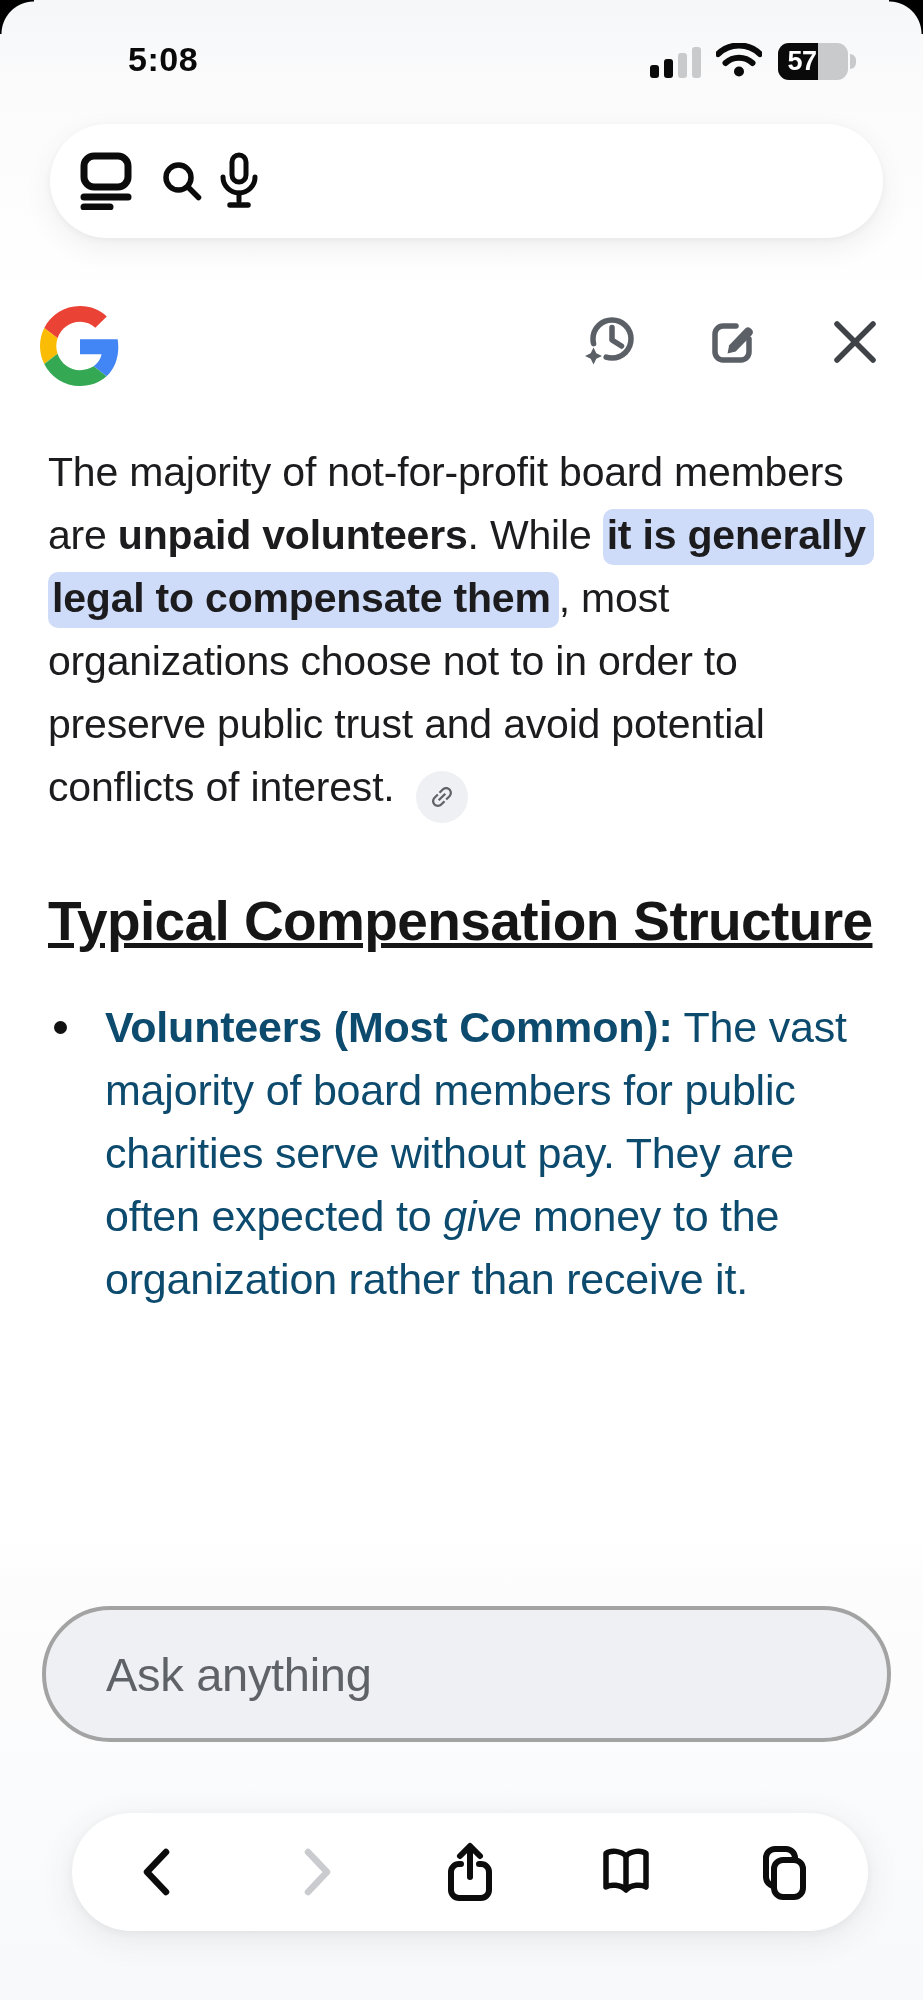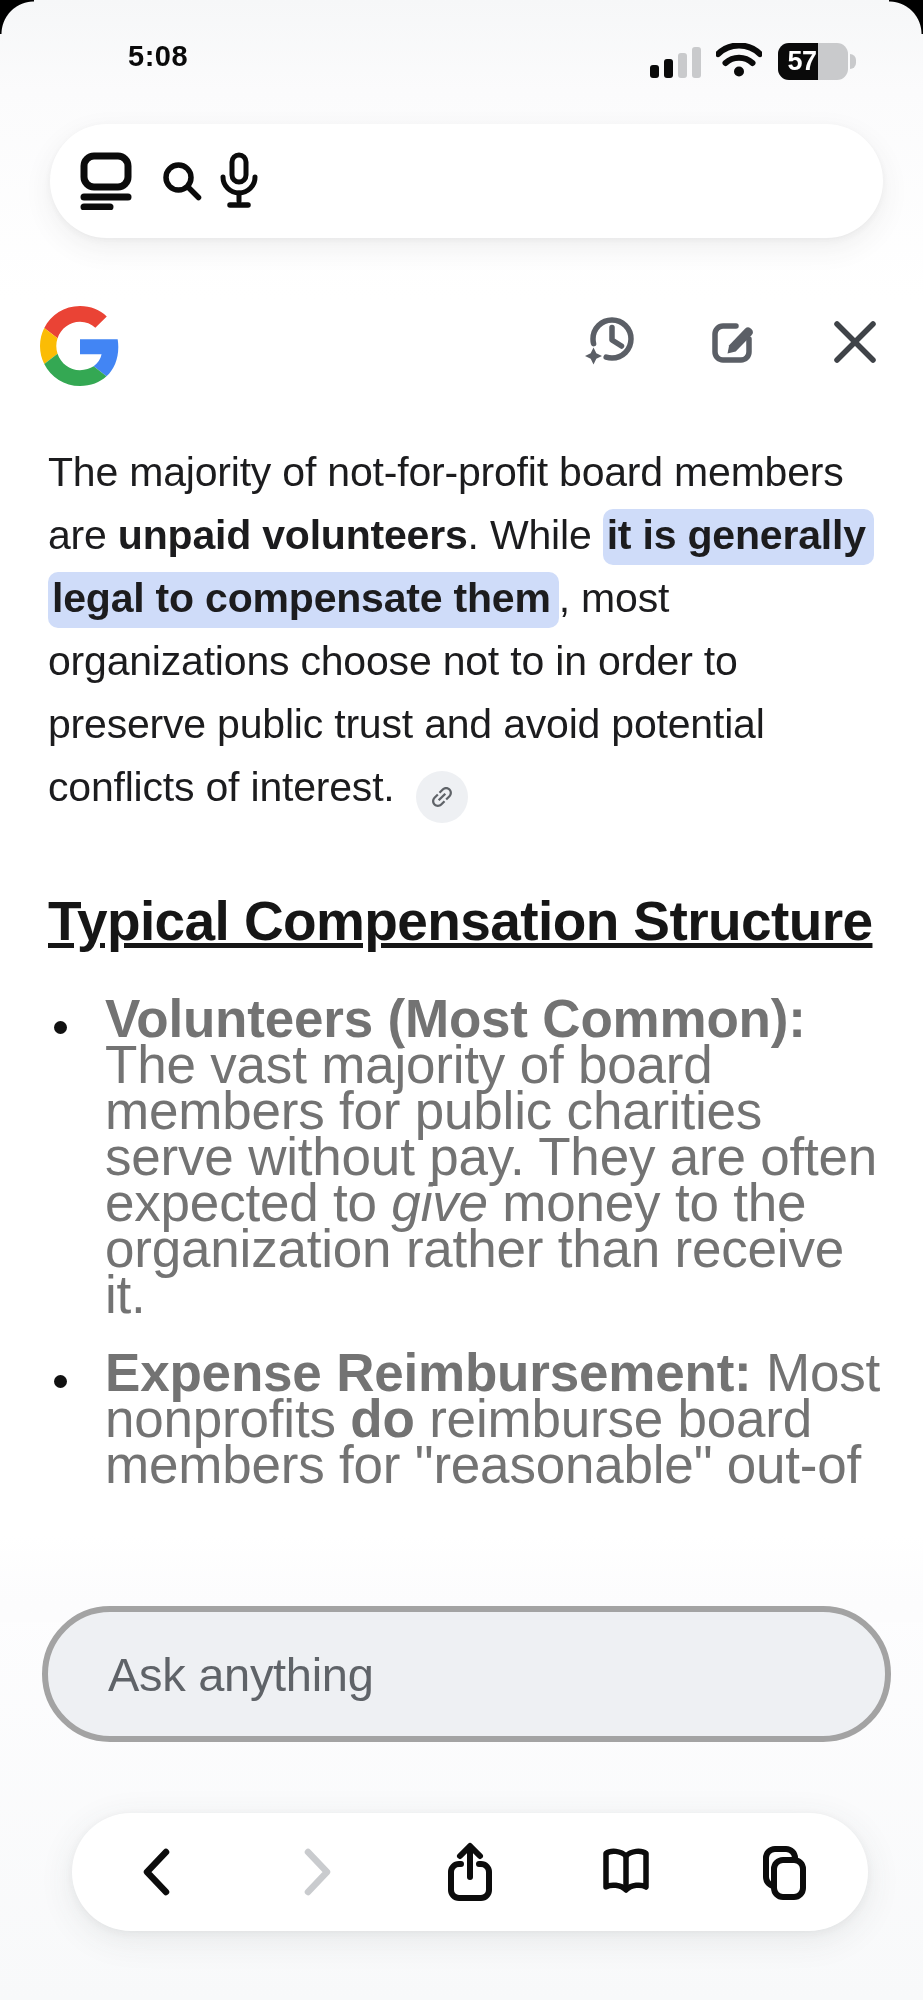--- a/index.html
+++ b/index.html
@@ -10,21 +10,21 @@
     background:linear-gradient(180deg,#f6f7f8 0%,#fbfbfc 90px,#ffffff 300px,#ffffff 86%,#f8f9fa 100%);
     color:#1f1f1f;
   }
   
   .corner { position:absolute; width:34px; height:34px; top:0; z-index:50; }
   .corner.tl { left:0;  background:radial-gradient(circle 34px at 34px 34px, rgba(0,0,0,0) 32px, #000 33px); }
   .corner.tr { right:0; background:radial-gradient(circle 34px at 0 34px,   rgba(0,0,0,0) 32px, #000 33px); }
 
   
   .statusbar { position:absolute; top:38px; left:0; width:923px; height:48px; }
-  .time { position:absolute; left:128px; top:2px; font-size:29px; font-weight:700; letter-spacing:.5px; color:#0a0a0a; }
+  .time { position:absolute; left:128px; top:2px; font-size:34px; font-weight:700; letter-spacing:.5px; color:#0a0a0a; }
   .sigwrap { position:absolute; left:650px; top:8px; display:flex; align-items:flex-end; gap:5px; height:32px; }
   .bar { width:9px; border-radius:3px; background:#0a0a0a; }
   .bar.b1{height:13px} .bar.b2{height:19px} .bar.b3{height:25px;background:#c9cacc} .bar.b4{height:31px;background:#c9cacc}
   .wifi { position:absolute; left:716px; top:5px; }
   .battery { position:absolute; left:778px; top:5px; width:78px; height:37px; }
   .batt-body { position:absolute; left:0; top:0; width:70px; height:37px; border-radius:11px; background:#c9cacc; overflow:hidden; }
   .batt-fill { position:absolute; left:0; top:0; height:100%; width:57%; background:#0a0a0a; }
   .batt-num { position:absolute; left:0; top:0; width:48px; height:37px; display:flex; align-items:center; justify-content:center;
               color:#fff; font-size:27px; font-weight:700; letter-spacing:-.5px; }
   .batt-nub { position:absolute; right:0; top:11px; width:6px; height:15px; border-radius:0 6px 6px 0; background:#c9cacc; }
@@ -47,34 +47,34 @@
   
   .content { position:absolute; left:48px; top:441px; width:836px; }
   .para { font-size:41px; line-height:63px; letter-spacing:-.2px; color:#1c1c1e; }
   .para b { font-weight:700; }
   .hl { background:#cfdcf9; font-weight:600; border-radius:10px; padding:3px 8px 7px 4px;
         -webkit-box-decoration-break:clone; box-decoration-break:clone; }
   .linkchip { display:inline-flex; width:52px; height:52px; border-radius:50%; background:#eef0f3;
               align-items:center; justify-content:center; vertical-align:-10px; margin-left:10px; }
   .h2 { margin-top:58px; font-size:55px; line-height:81px; font-weight:700; letter-spacing:-.6px; color:#161616;text-decoration:underline; }
   ul.blist { margin-top:34px; list-style:none; }
-  ul.blist li { position:relative; padding-left:57px; font-size:53px; line-height:46px; letter-spacing:-.2px; color:#737373; }
+  ul.blist li { position:relative; padding-left:57px; font-size:43px; line-height:63px; letter-spacing:-.2px; color:#0c4a6e; }
   ul.blist li + li { margin-top:32px; }
   ul.blist li::before { content:""; position:absolute; left:6px; top:25px; width:13px; height:13px; border-radius:50%; background:#111; }
   ul.blist b { font-weight:700; }
   .it { font-style:italic; }
 
   
   .fade { position:absolute; left:0; top:1536px; width:923px; height:86px; z-index:5;
           background:linear-gradient(180deg, rgba(255,255,255,0) 0%, rgba(252,252,253,.92) 62%, #fcfcfd 100%); }
   .lowbg { position:absolute; left:0; top:1600px; width:923px; height:400px; z-index:4; background:linear-gradient(180deg,#fdfdfe,#f8f9fa); }
 
   
   .askbar { position:absolute; z-index:10; left:42px; top:1606px; width:849px; height:136px; border-radius:68px;
-            background:#eef0f3; border:6px solid #a3a3a3; display:flex; align-items:center; padding:0 60px; }
+            background:#eef0f3; border:4px solid #a3a3a3; display:flex; align-items:center; padding:0 60px; }
   .askbar .ph { font-size:47px; color:#5f6368; letter-spacing:-.3px; }
 
   
   .toolbar { position:absolute; z-index:10; left:72px; top:1813px; width:796px; height:118px; border-radius:60px; background:#fff;
              box-shadow:0 8px 34px rgba(60,64,67,.10), 0 2px 8px rgba(60,64,67,.05);
              display:flex; align-items:center; justify-content:space-between; padding:0 56px; }
   .tb-btn { width:62px; height:62px; display:flex; align-items:center; justify-content:center; }
 </style>
 </head>
 <body>
@@ -164,21 +164,20 @@
           <g transform="rotate(-45 12 12)">
             <path fill="#5f6368" d="M3.9 12c0-1.71 1.39-3.1 3.1-3.1h4V7H7c-2.76 0-5 2.24-5 5s2.24 5 5 5h4v-1.9H7c-1.71 0-3.1-1.39-3.1-3.1zM8 13h8v-2H8v2zm9-6h-4v1.9h4c1.71 0 3.1 1.39 3.1 3.1s-1.39 3.1-3.1 3.1h-4V17h4c2.76 0 5-2.24 5-5s-2.24-5-5-5z"></path>
           </g>
         </svg>
       </span></div>
 
   <h2 class="h2">Typical Compensation Structure</h2>
 
   <ul class="blist">
     <li><b>Volunteers (Most Common):</b><span> The vast majority of board members for public charities serve without pay. They are often expected to </span><span class="it">give</span><span> money to the organization rather than receive it.</span></li>
-    <li><b>Expense Reimbursement:</b><span> Most nonprofits </span><b>do</b><span> reimburse board members for "reasonable" out-of</span></li>
   </ul>
 </div>
 
 <div class="lowbg"></div>
 <div class="fade"></div>
 
 <div class="askbar">
   <span class="ph">Ask anything</span>
 </div>
 

